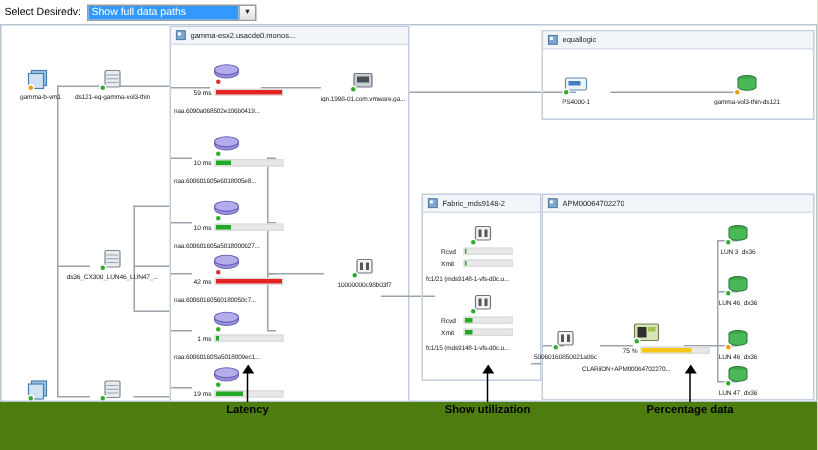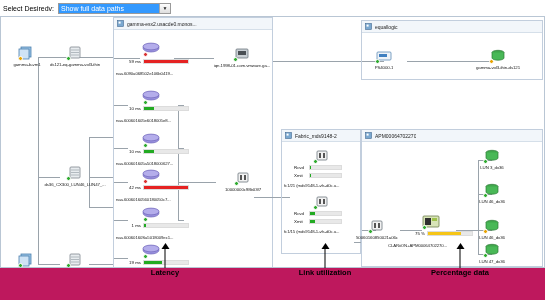--- a/index.html
+++ b/index.html
@@ -6,21 +6,21 @@
   html, body {
     margin: 0; padding: 0;
     width: 545px; height: 300px;
     background: #ffffff;
     font-family: "Liberation Sans", sans-serif;
     overflow: hidden;
   }
   #root {
     position: relative;
     width: 545px; height: 300px;
-    background: #be185d;
+    background: #4d7c0f;
   }
 
   
   .toolbar {
     position: absolute; left: 0; top: 0;
     width: 545px; height: 16px;
     display: flex; align-items: center;
     padding-left: 3px;
     background: #ffffff;
   }
@@ -581,21 +581,21 @@
     <div class="arrowline">
       <span class="arrowhead"></span>
     </div>
     <span class="atext">Latency</span>
   </div>
 
   <div class="annot" style="left:285px; top:248px; width:80px; height:46px;">
     <div class="arrowline">
       <span class="arrowhead"></span>
     </div>
-    <span class="atext">Link utilization</span>
+    <span class="atext">Show utilization</span>
   </div>
 
   <div class="annot" style="left:420px; top:248px; width:80px; height:46px;">
     <div class="arrowline">
       <span class="arrowhead"></span>
     </div>
     <span class="atext">Percentage data</span>
   </div>
 
 </div>

